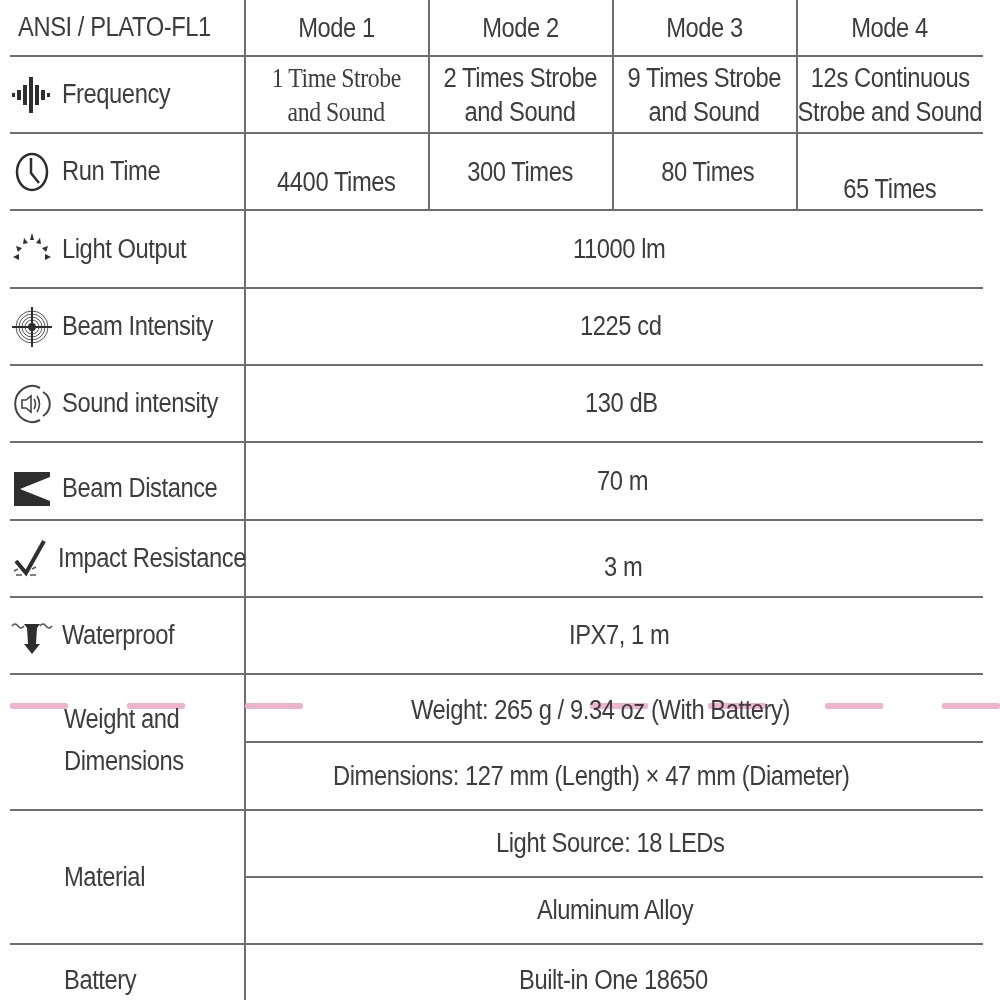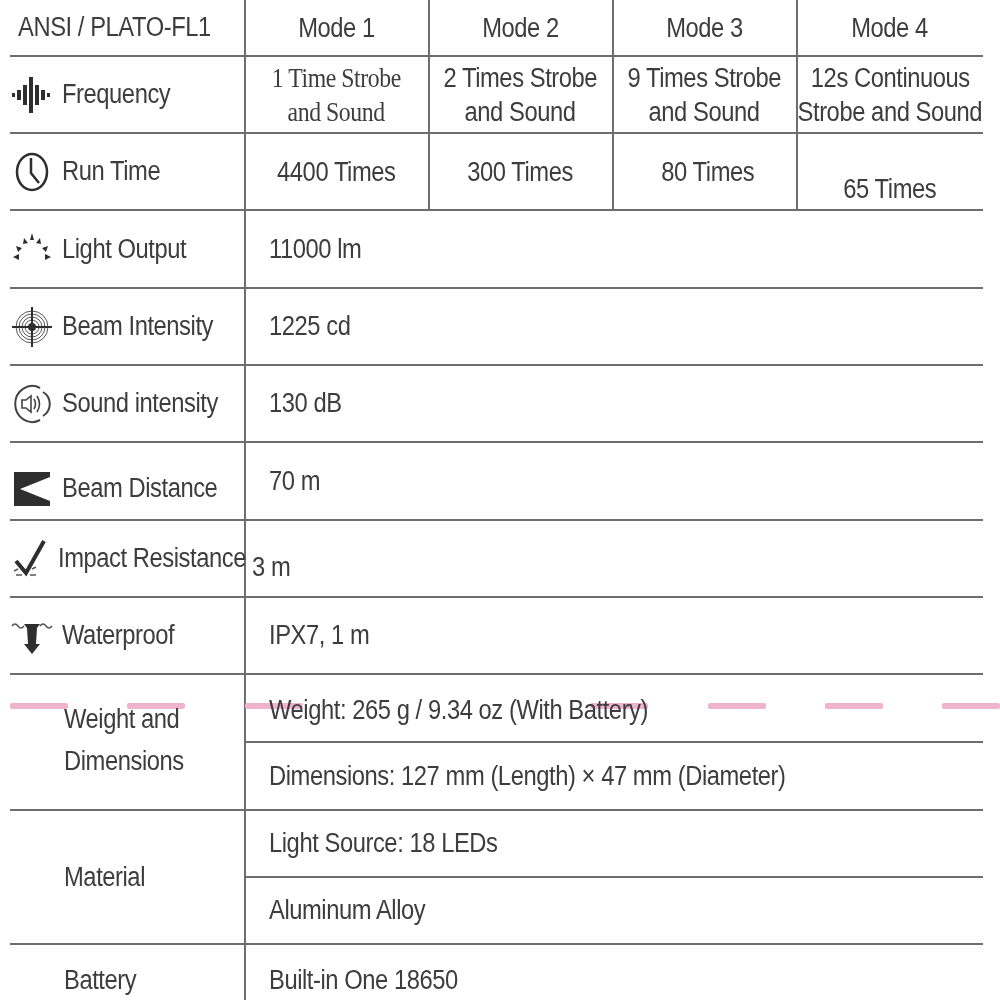--- a/index.html
+++ b/index.html
@@ -5,21 +5,21 @@
   html,body{margin:0;padding:0;background:#fff;}
   body{width:1000px;height:1000px;position:relative;overflow:hidden;
        font-family:"Liberation Sans",sans-serif;color:#3d3d3d;}
   .hline{position:absolute;left:10px;width:973px;height:2px;background:#6e6e6e;}
   .vline{position:absolute;width:2px;background:#6e6e6e;}
   .cell{position:absolute;display:flex;align-items:center;box-sizing:border-box;
         font-size:27px;letter-spacing:-0.5px;transform-origin:left center;}
   .center{justify-content:center;text-align:left;line-height:34px;}
   .lbl{padding-left:10px;}
   .lbl .icon{width:44px;height:40px;display:inline-flex;align-items:center;justify-content:center;margin-right:8px;}
-  .val{padding-left:24px;}
+  .val{padding-left:24px;justify-content:center;}
   .txt{display:inline-block;transform:scaleX(0.88);transform-origin:left center;white-space:nowrap;}
   .center .txt{transform-origin:center center;}
   .dash{position:absolute;top:703px;height:6px;width:58px;background:#f0b3cc;border-radius:2px;}
   svg{display:block;}
 </style>
 </head>
 <body>
 
 <div class="hline" style="top:55px"></div>
 <div class="hline" style="top:132px"></div>
@@ -99,21 +99,21 @@
 
 <div class="cell lbl" style="left:0;top:134px;width:244px;height:75px">
   <span class="icon">
     <svg width="44" height="40" viewBox="0 0 44 40">
       <ellipse cx="22" cy="20" rx="15" ry="18" fill="none" stroke="#2e2e2e" stroke-width="2.5"></ellipse>
       <polyline points="21,6 21,21 29,31" fill="none" stroke="#2e2e2e" stroke-width="2.5"></polyline>
     </svg>
   </span>
   <span class="txt">Run Time</span>
 </div>
-<div class="cell center" style="left:245px;top:134px;width:183px;height:75px">
+<div class="cell center" style="left:245px;top:144px;width:183px;height:75px">
   <span class="txt">4400 Times</span>
 </div>
 <div class="cell center" style="left:429px;top:134px;width:183px;height:75px">
   <span class="txt">300 Times</span>
 </div>
 <div class="cell center" style="left:613px;top:134px;width:190px;height:75px">
   <span class="txt">80 Times</span>
 </div>
 <div class="cell center" style="left:797px;top:151px;width:186px;height:75px">
   <span class="txt">65 Times</span>
@@ -195,21 +195,21 @@
       <g stroke="#555" stroke-width="1.5">
         <line x1="6" y1="36" x2="12" y2="36"></line>
         <line x1="20" y1="36" x2="26" y2="36"></line>
         <line x1="8" y1="30" x2="4" y2="32"></line>
         <line x1="22" y1="30" x2="26" y2="28"></line>
       </g>
     </svg>
   </span>
   <span class="txt">Impact Resistance</span>
 </div>
-<div class="cell val" style="left:228px;top:521px;width:738px;height:92px">
+<div class="cell val" style="left:245px;top:521px;width:738px;height:92px">
   <span class="txt">3 m</span>
 </div>
 
 <div class="cell lbl" style="left:0;top:598px;width:244px;height:75px">
   <span class="icon">
     <svg width="44" height="40" viewBox="0 0 44 40">
       <path d="M2 10 q3 -4 6 0 t6 0" fill="none" stroke="#555" stroke-width="1.5"></path>
       <path d="M30 10 q3 -4 6 0 t6 0" fill="none" stroke="#555" stroke-width="1.5"></path>
       <polygon points="14,8 30,8 27,12 26,28 30,28 22,38 14,28 18,28 17,12" fill="#2e2e2e"></polygon>
     </svg>

